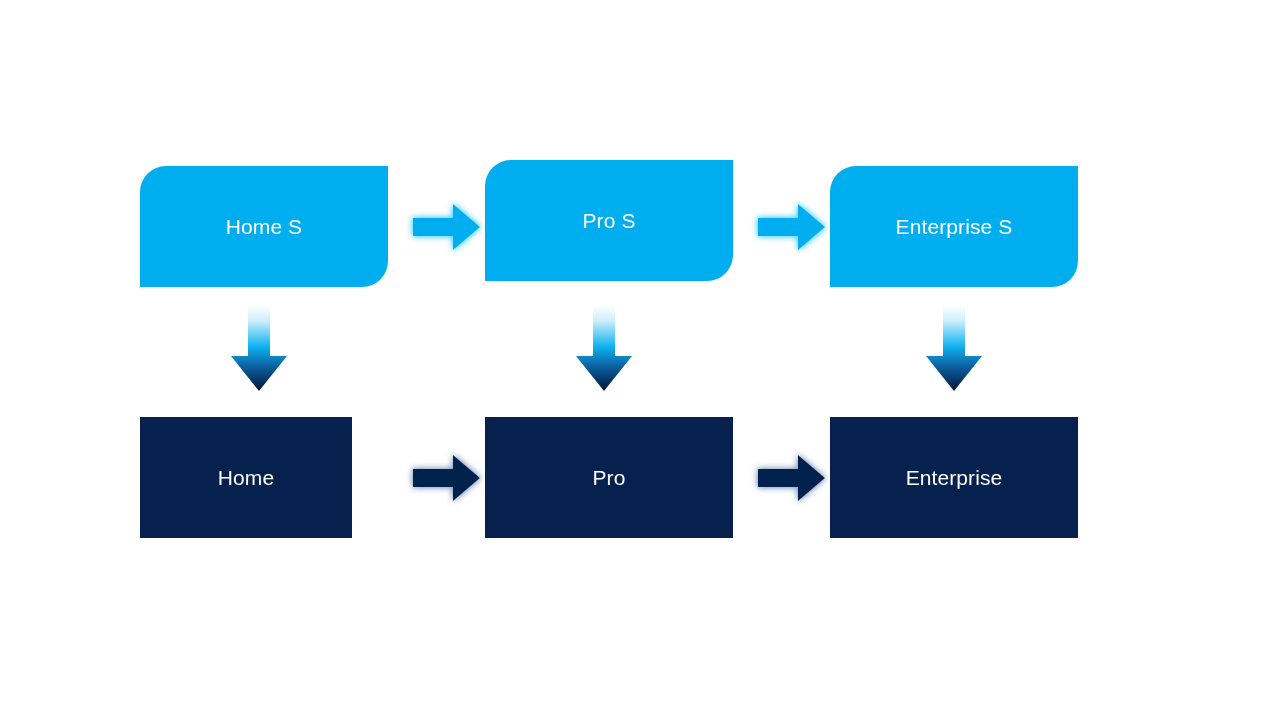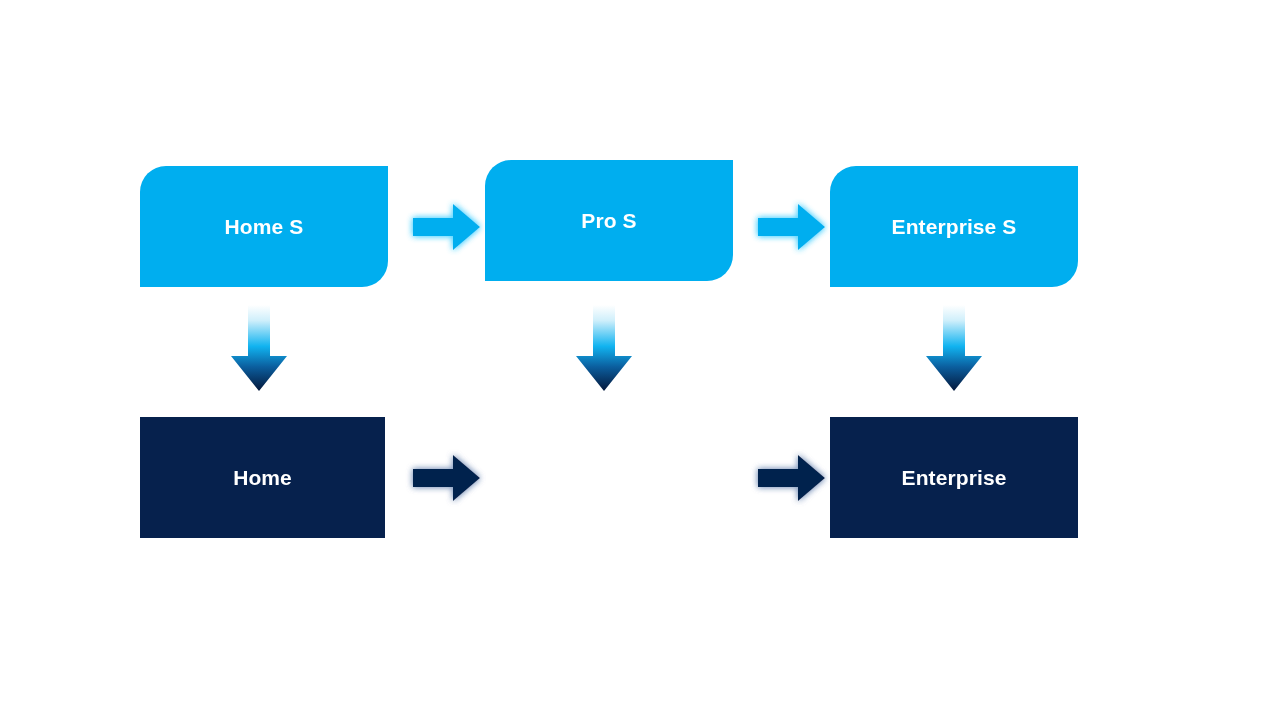--- a/index.html
+++ b/index.html
@@ -25,21 +25,21 @@
     position: absolute;
     display: flex;
     align-items: center;
     justify-content: center;
     box-sizing: border-box;
   }
   .box-label {
     color: #ffffff;
     font-size: 21px;
     font-family: "Liberation Sans", sans-serif;
-    font-weight: 700;
+    font-weight: 400;
     letter-spacing: 0.1px;
     line-height: 1;
     white-space: nowrap;
   }
   
   .box-top {
     background: #00AEEF;
     border-radius: 26px 0 26px 0;
   }
   
@@ -156,24 +156,27 @@
           <stop offset="72%" stop-color="#0B5E9E"></stop>
           <stop offset="100%" stop-color="#04173A"></stop>
         </linearGradient>
       </defs>
       <g>
         <path d="M20,2 L42,2 L42,53 L59,53 L31,88 L3,53 L20,53 Z" fill="url(#vgrad3)"></path>
       </g>
     </svg>
   </div>
 
-  <div class="box box-bottom" style="left:140px; top:417px; width:245px; height:121px;">
+  <div class="box box-bottom" style="left:140px; top:417px; width:212px; height:121px;">
     <span class="box-label">Home</span>
   </div>
 
+  <div class="box box-bottom" style="left:485px; top:417px; width:248px; height:121px;">
+    <span class="box-label">Pro</span>
+  </div>
 
   <div class="box box-bottom" style="left:830px; top:417px; width:248px; height:121px;">
     <span class="box-label">Enterprise</span>
   </div>
 
   <div class="arrow" style="left:407px; top:450px; width:78px; height:56px;">
     <svg width="78" height="56" viewBox="0 0 78 56" xmlns="http://www.w3.org/2000/svg">
       <defs>
         <filter id="glowNavy1" x="-60%" y="-60%" width="220%" height="220%">
           <feGaussianBlur stdDeviation="3.4" result="b"></feGaussianBlur>

